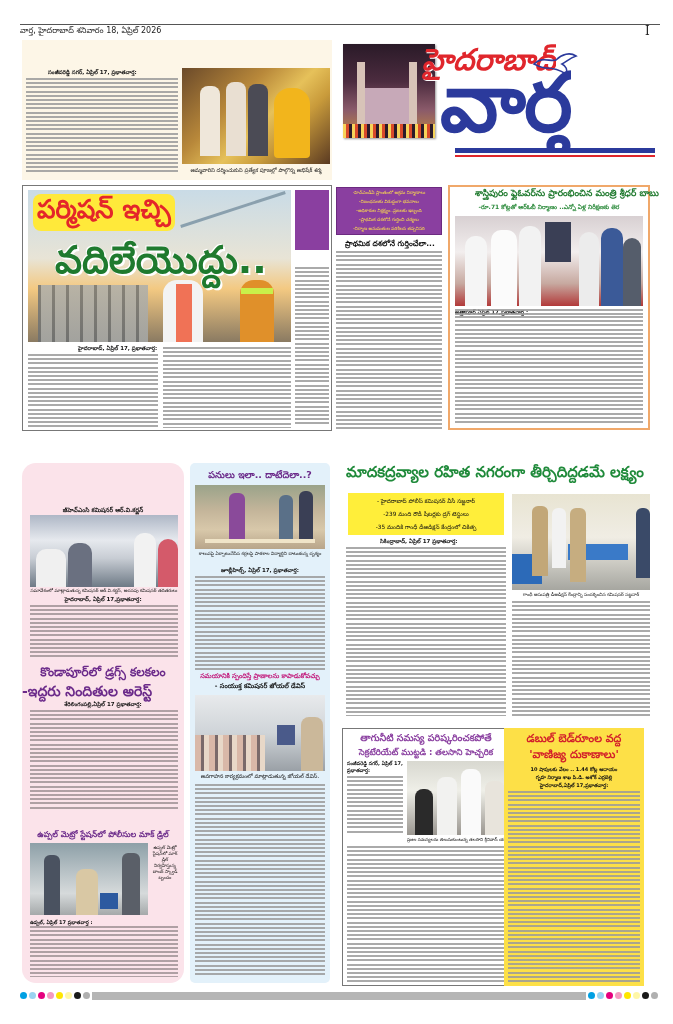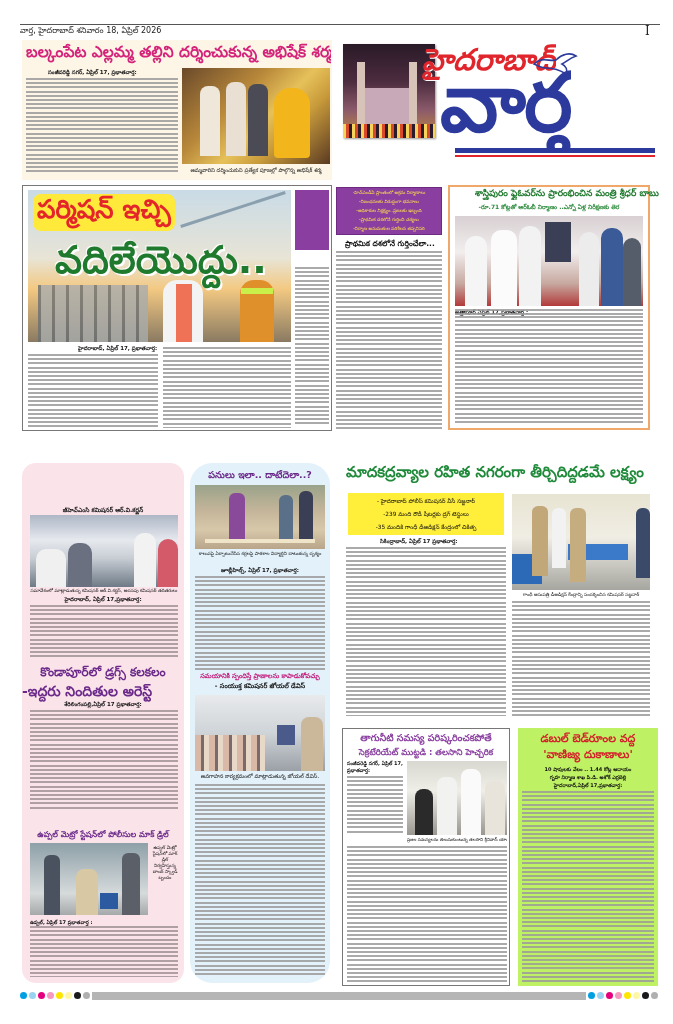--- a/index.html
+++ b/index.html
@@ -23,21 +23,20 @@
   .reg-dot { width: 7px; height: 7px; border-radius: 50%; display: inline-block; margin-right: 2px; }
 </style>
 </head>
 <body>
 
 <div class="abs folio-rule"></div>
 <div class="abs folio">వార్త, హైదరాబాద్ శనివారం 18, ఏప్రిల్ 2026</div>
 <div class="abs pagenum">I</div>
 
 <div class="abs" style="left:22px;top:40px;width:310px;height:140px;background:#fdf6e7;">
-  <div class="abs headline" style="left:4px;top:3px;width:305px;font-size:15.5px;color:#d4237a;">బల్కంపేట ఎల్లమ్మ తల్లిని దర్శించుకున్న అభిషేక్ శర్మ</div>
   <div class="abs dateline" style="left:26px;top:29px;">సంజీవరెడ్డి నగర్, ఏప్రిల్ 17, ప్రభాతవార్త:</div>
   <div class="abs txt" style="left:4px;top:37px;width:152px;height:98px;"></div>
   <div class="abs photo" style="left:160px;top:28px;width:148px;height:96px;background:linear-gradient(135deg,#6b4a2a 0%,#b8883a 35%,#e6c15a 55%,#c99b3b 70%,#5a3a22 100%);">
     <div class="abs" style="left:92px;top:20px;width:36px;height:70px;background:#f2b51c;border-radius:16px 16px 4px 4px;"></div>
     <div class="abs" style="left:18px;top:18px;width:20px;height:70px;background:#efe7da;border-radius:8px 8px 0 0;"></div>
     <div class="abs" style="left:44px;top:14px;width:20px;height:74px;background:#e9dfd2;border-radius:8px 8px 0 0;"></div>
     <div class="abs" style="left:66px;top:16px;width:20px;height:72px;background:#4b4b55;border-radius:8px 8px 0 0;"></div>
   </div>
   <div class="abs caption" style="left:160px;top:127px;width:148px;">అమ్మవారిని దర్శించుకుని ప్రత్యేక పూజల్లో పాల్గొన్న అభిషేక్ శర్మ</div>
 </div>
@@ -131,21 +130,21 @@
     <div class="abs" style="left:14px;top:12px;width:16px;height:60px;background:#4a5260;border-radius:6px 6px 0 0;"></div>
     <div class="abs" style="left:46px;top:26px;width:22px;height:46px;background:#d9c8a4;border-radius:8px 8px 0 0;"></div>
     <div class="abs" style="left:92px;top:10px;width:18px;height:62px;background:#5a5f68;border-radius:6px 6px 0 0;"></div>
     <div class="abs" style="left:70px;top:50px;width:18px;height:16px;background:#2c5aa0;"></div>
   </div>
   <div class="abs caption" style="left:128px;top:382px;width:30px;white-space:normal;font-size:4.6px;line-height:6px;">ఉప్పల్ మెట్రో స్టేషన్‌లో మాక్ డ్రిల్ నిర్వహిస్తున్న బాంబ్ స్క్వాడ్ బృందం</div>
   <div class="abs dateline" style="left:8px;top:456px;font-size:5px;">ఉప్పల్, ఏప్రిల్ 17 ప్రభాతవార్త :</div>
   <div class="abs txt pinkbg" style="left:8px;top:462px;width:148px;height:52px;"></div>
 </div>
 
-<div class="abs" style="left:190px;top:463px;width:140px;height:520px;background:#e3f1fa;border-radius:22px;">
+<div class="abs" style="left:190px;top:463px;width:140px;height:520px;background:#e3f1fa;border-radius:5px;">
   <div class="abs headline" style="left:0;top:6px;width:140px;text-align:center;font-size:9.5px;color:#6b2a8a;">పనులు ఇలా.. దాటేదెలా..?</div>
   <div class="abs photo" style="left:5px;top:22px;width:130px;height:64px;background:linear-gradient(180deg,#9aa38a 0%,#c4b59a 40%,#d8c8aa 70%,#b8a58a 100%);">
     <div class="abs" style="left:34px;top:8px;width:16px;height:50px;background:#8a4a9a;border-radius:6px 6px 0 0;"></div>
     <div class="abs" style="left:84px;top:10px;width:14px;height:48px;background:#5a7088;border-radius:6px 6px 0 0;"></div>
     <div class="abs" style="left:104px;top:6px;width:14px;height:52px;background:#3a3f55;border-radius:6px 6px 0 0;"></div>
     <div class="abs" style="left:10px;top:54px;width:110px;height:4px;background:#f0e4c8;"></div>
   </div>
   <div class="abs caption" style="left:5px;top:88px;width:130px;white-space:normal;font-size:4.6px;line-height:6px;">కాలువపై ఏర్పాటుచేసిన కర్రలపై పాఠశాల విద్యార్థిని దాటుతున్న దృశ్యం</div>
   <div class="abs dateline" style="left:0;top:104px;width:140px;text-align:center;">జూబ్లీహిల్స్, ఏప్రిల్ 17, ప్రభాతవార్త:</div>
   <div class="abs txt" style="left:5px;top:112px;width:130px;height:96px;"></div>
@@ -188,21 +187,21 @@
   <div class="abs photo" style="left:64px;top:32px;width:100px;height:74px;background:linear-gradient(180deg,#d8d8d0 0%,#efefe8 40%,#9a9690 100%);">
     <div class="abs" style="left:8px;top:28px;width:18px;height:46px;background:#2a2a2a;border-radius:8px 8px 0 0;"></div>
     <div class="abs" style="left:30px;top:16px;width:20px;height:58px;background:#f2f2f0;border-radius:8px 8px 0 0;"></div>
     <div class="abs" style="left:54px;top:8px;width:20px;height:66px;background:#fafafa;border-radius:8px 8px 0 0;"></div>
     <div class="abs" style="left:78px;top:20px;width:20px;height:54px;background:#e8e4dc;border-radius:8px 8px 0 0;"></div>
   </div>
   <div class="abs caption" style="left:64px;top:108px;width:100px;font-size:4.4px;">ప్రజల సమస్యలను తెలుసుకుంటున్న తలసాని శ్రీనివాస్ యాదవ్</div>
   <div class="abs txt" style="left:4px;top:116px;width:160px;height:138px;"></div>
 </div>
 
-<div class="abs" style="left:518px;top:728px;width:140px;height:258px;background:#bef264;padding-left:17px;">
+<div class="abs" style="left:504px;top:728px;width:140px;height:258px;background:#fde047;padding-left:17px;">
   <div class="abs headline" style="left:0;top:4px;width:140px;text-align:center;font-size:11px;color:#d3202a;">డబుల్ బెడ్‌రూంల వద్ద</div>
   <div class="abs headline" style="left:0;top:20px;width:140px;text-align:center;font-size:11px;color:#d3202a;">'వాణిజ్య దుకాణాలు'</div>
   <div class="abs dateline" style="left:0;top:38px;width:140px;text-align:center;font-size:5px;">10 షాపులకు వేలం .. 1.44 కోట్ల ఆదాయం</div>
   <div class="abs dateline" style="left:0;top:46px;width:140px;text-align:center;font-size:5px;">గృహ నిర్మాణ శాఖ పి.డి. అశోక్ ఎర్రబెల్లి</div>
   <div class="abs dateline" style="left:0;top:54px;width:140px;text-align:center;font-size:5px;">హైదరాబాద్,ఏప్రిల్ 17,ప్రభాతవార్త:</div>
   <div class="abs txt" style="left:4px;top:62px;width:132px;height:192px;"></div>
 </div>
 
 <div class="abs" style="left:20px;top:991px;width:640px;height:9px;display:flex;align-items:center;">
   <span class="reg-dot" style="background:#00a0e3;"></span>

